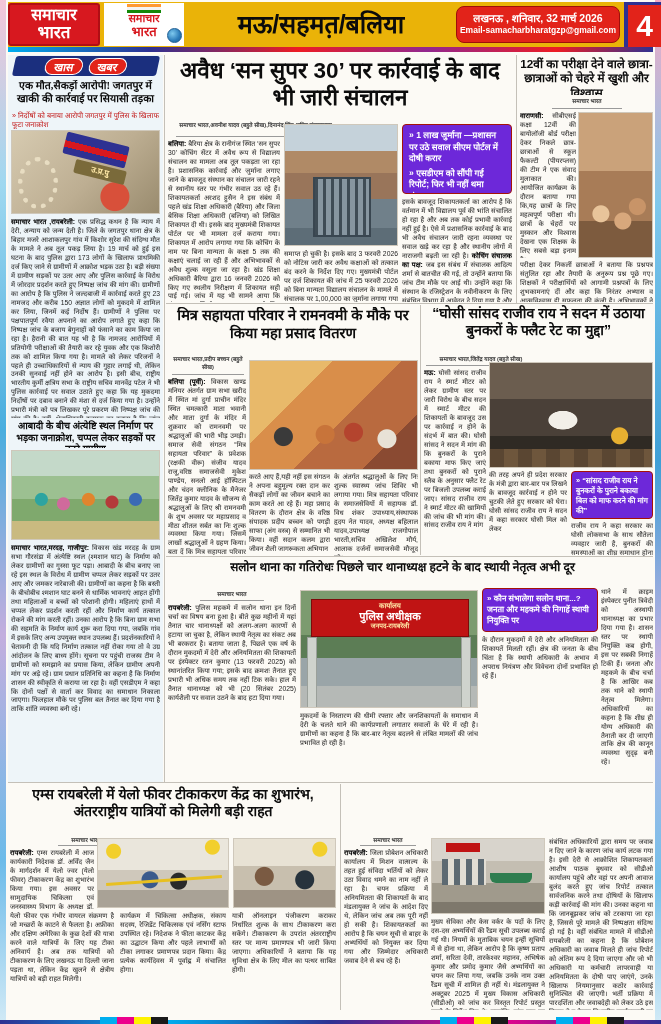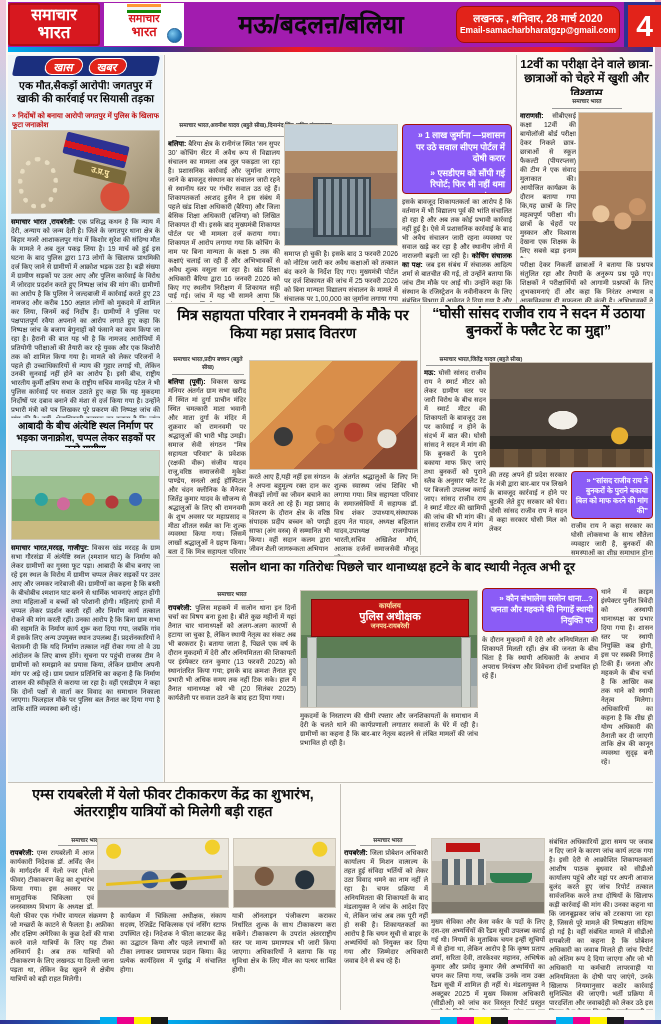--- a/index.html
+++ b/index.html
@@ -4,53 +4,53 @@
 <style>
   html,body{margin:0;padding:0;background:#e8e4dc;}
   .page{position:relative;width:661px;height:1024px;background:#fcfaf5;font-family:"Liberation Sans","DejaVu Sans",sans-serif;overflow:hidden;}
   .abs{position:absolute;box-sizing:border-box;}
   .bt{font-size:6.8px;line-height:1.32;text-align:justify;color:#1d1d1d;overflow:hidden;}
   .bt b{font-weight:700;color:#000;}
   .hl{font-weight:800;color:#0c0c0c;text-align:center;line-height:1.22;overflow:hidden;}
   .byline{font-size:5.8px;font-weight:700;color:#3c3c3c;text-align:center;border-bottom:1px solid #9a9a9a;padding-bottom:2px;overflow:hidden;}
   .vline{background:#c4c0b8;width:1px;}
   .hline{background:#c4c0b8;height:1px;}
-  .redbox{background:#8b5cf6;color:#fff;font-weight:700;border-radius:4px;text-align:right;overflow:hidden;border:1px solid #a51208;}
+  .redbox{background:#6d28d9;color:#fff;font-weight:700;border-radius:4px;text-align:left;overflow:hidden;border:1px solid #a51208;}
   .ph{overflow:hidden;border:1px solid #cfc8bb;}
   .cmyk span{display:inline-block;width:17px;height:8px;}
   .leftcol-bg{background:#eef5f9;}
-  .subhead-red{color:#c01414;font-weight:700;font-size:7.2px;line-height:1.3;overflow:hidden;}
+  .subhead-red{color:#c01414;font-weight:400;font-size:7.2px;line-height:1.3;overflow:hidden;}
 </style>
 </head>
 <body>
 
 <div class="page">
 
   <div class="abs" style="left:0;top:0;width:6px;height:1024px;background:linear-gradient(180deg,#f4c6d8,#9fd8f0 18%,#4aaede 42%,#c3aede 62%,#6cbbe9 84%,#d2eaf6);"></div>
   <div class="abs" style="left:655px;top:0;width:6px;height:1024px;background:linear-gradient(180deg,#f4a9c4,#7fc8ec 20%,#3f9fd6 45%,#c7b3e2 65%,#74c0ea 86%,#d2eaf6);"></div>
   <div class="abs" style="left:0;top:1020px;width:661px;height:4px;background:linear-gradient(90deg,#2e3192,#00aeef,#2e3192,#ec008c,#2e3192);"></div>
 
-  <div class="abs" style="left:8px;top:2px;width:645px;height:45px;background:#a21caf;">
+  <div class="abs" style="left:8px;top:2px;width:645px;height:45px;background:#eab308;">
     <div class="abs" style="left:0;top:1px;width:92px;height:43px;background:#d7181f;border:2px solid #b00e14;border-radius:3px;color:#fff;text-align:center;font-weight:800;line-height:1.05;padding-top:2px;">
       <div style="font-size:16px;">समाचार</div>
       <div style="font-size:17px;">भारत</div>
     </div>
     <div class="abs" style="left:96px;top:1px;width:80px;height:43px;background:#fff;text-align:center;">
       <div style="width:34px;height:9px;margin:1px auto 0;">
         <div style="height:3px;background:#ff9933;"></div>
           <div style="height:3px;background:#f3f3f3;"></div>
           <div style="height:3px;background:#138808;"></div>
       </div>
       <div style="color:#d7181f;font-weight:800;font-size:11px;line-height:1.05;">समाचार</div>
       <div style="color:#d7181f;font-weight:800;font-size:13px;line-height:1.05;">भारत</div>
       <div style="position:absolute;right:2px;bottom:3px;width:13px;height:13px;border-radius:50%;background:radial-gradient(circle at 35% 35%,#7ec9ee,#2b7bb9 60%,#1c5e94);border:1px solid #1c5e94;"></div>
     </div>
-    <div class="abs" style="left:180px;top:6px;width:266px;height:38px;font-size:25px;font-weight:800;color:#0b0b0b;text-align:center;line-height:1.3;">मऊ/बदलऩ/बलिया</div>
+    <div class="abs" style="left:180px;top:6px;width:266px;height:38px;font-size:25px;font-weight:800;color:#0b0b0b;text-align:center;line-height:1.3;">मऊ/सहमत़/बलिया</div>
     <div class="abs" style="left:448px;top:4px;width:164px;height:37px;background:#e2231a;border:1px solid #9e0f0a;border-radius:8px;color:#fff;text-align:center;padding-top:4px;">
-      <div style="font-size:10.5px;font-weight:800;">लखनऊ , शनिवार, 28 मार्च 2020</div>
+      <div style="font-size:10.5px;font-weight:800;">लखनऊ , शनिवार, 32 मार्च 2026</div>
       <div style="font-size:8.5px;font-weight:700;">Email-samacharbharatgzp@gmail.com</div>
     </div>
     <div class="abs" style="left:616px;top:0;width:37px;height:45px;background:#e2231a;border-left:4px solid #2e3192;border-top:3px solid #2e3192;color:#fff;font-size:30px;font-weight:800;text-align:center;line-height:42px;">
       <span>4</span>
     </div>
   </div>
   <div class="abs" style="left:8px;top:47px;width:645px;height:5px;background:linear-gradient(90deg,#00aeef,#2e3192 22%,#ed1c24 45%,#92278f 65%,#ed1c24 85%,#2e3192);"></div>
 
   <div class="abs leftcol-bg" style="left:8px;top:55px;width:155px;height:727px;"></div>
   <div class="abs" style="left:14px;top:56px;width:144px;height:20px;background:#1b2f7e;transform:skewX(-12deg);border-radius:3px;display:flex;align-items:center;justify-content:center;gap:6px;">
@@ -69,20 +69,21 @@
     <span>एक प्रसिद्ध कथन है कि न्याय में देरी, अन्याय को जन्म देती है। जिले के जगतपुर थाना क्षेत्र के बिहार मजरे आशाकलपुर गांव में किशोर सुरेश की संदिग्ध मौत के मामले ने अब तूल पकड़ लिया है। 19 मार्च को हुई इस घटना के बाद पुलिस द्वारा 173 लोगों के खिलाफ प्राथमिकी दर्ज किए जाने से ग्रामीणों में आक्रोश भड़क उठा है। बड़ी संख्या में ग्रामीण सड़कों पर उतर आए और पुलिस कार्रवाई के विरोध में जोरदार प्रदर्शन करते हुए निष्पक्ष जांच की मांग की। ग्रामीणों का आरोप है कि पुलिस ने जल्दबाजी में कार्रवाई करते हुए 23 नामजद और करीब 150 अज्ञात लोगों को मुकदमे में शामिल कर लिया, जिनमें कई निर्दोष हैं। ग्रामीणों ने पुलिस पर पक्षपातपूर्ण रवैया अपनाने का आरोप लगाते हुए कहा कि निष्पक्ष जांच के बजाय बेगुनाहों को फंसाने का काम किया जा रहा है। हैरानी की बात यह भी है कि नामजद आरोपियों में प्रतियोगी परीक्षाओं की तैयारी कर रहे युवक और एक किशोरी तक को शामिल किया गया है। मामले को लेकर परिजनों ने पहले ही उच्चाधिकारियों से न्याय की गुहार लगाई थी, लेकिन उनकी सुनवाई नहीं होने का आरोप है। इसी बीच, राष्ट्रीय भारतीय कुर्मी क्षत्रिय सभा के राष्ट्रीय सचिव मानवेंद्र पटेल ने भी पुलिस कार्रवाई पर सवाल उठाते हुए कहा कि यह मुकदमा निर्दोषों पर दबाव बनाने की मंशा से दर्ज किया गया है। उन्होंने प्रभारी मंत्री को पत्र लिखकर पूरे प्रकरण की निष्पक्ष जांच की मांग की है। वहीं, क्षेत्राधिकारी डलमऊ का कहना है कि जांच प्रक्रिया जारी है, किसी भी निर्दोष के खिलाफ कार्रवाई नहीं की जाएगी। उन्होंने भरोसा दिलाया कि साक्ष्यों के आधार पर ही अग्रिम कार्रवाई सुनिश्चित की जाएगी। गांव में तनावपूर्ण स्थिति बनी हुई है और लोग न्याय की उम्मीद में प्रशासन की ओर टकटकी लगाए हुए हैं।</span>
   </div>
   <div class="abs hl" style="left:11px;top:420px;width:149px;height:28px;font-size:9.6px;">आबादी के बीच अंत्येष्टि स्थल निर्माण पर भड़का जनाक्रोश, चप्पल लेकर सड़कों पर उतरे ग्रामीण</div>
   <div class="abs ph" style="left:11px;top:450px;width:149px;height:90px;background:radial-gradient(circle at 20% 55%,#2da4a0 0 6px,transparent 7px),radial-gradient(circle at 35% 60%,#d06a9c 0 6px,transparent 7px),radial-gradient(circle at 52% 55%,#e0852e 0 6px,transparent 7px),radial-gradient(circle at 68% 58%,#b43a3a 0 6px,transparent 7px),radial-gradient(circle at 84% 55%,#3a6ab4 0 6px,transparent 7px),linear-gradient(180deg,#c4d9c9 0 28%,#9cc091 28% 55%,#7fa96d 55% 80%,#c9ba80 80%);"></div>
   <div class="abs bt" style="left:11px;top:544px;width:149px;height:234px;">
     <b>समाचार भारत,मरदह, गाजीपुर:</b>
     <span>विकास खंड मरदह के ग्राम सभा गौरसंडा में अंत्येष्टि स्थल (श्मशान घाट) के निर्माण को लेकर ग्रामीणों का गुस्सा फूट पड़ा। आबादी के बीच बनाए जा रहे इस स्थल के विरोध में ग्रामीण चप्पल लेकर सड़कों पर उतर आए और जमकर नारेबाजी की। ग्रामीणों का कहना है कि बस्ती के बीचोबीच श्मशान घाट बनने से धार्मिक भावनाएं आहत होंगी तथा महिलाओं व बच्चों को परेशानी होगी। महिलाएं हाथों में चप्पल लेकर प्रदर्शन करती रहीं और निर्माण कार्य तत्काल रोकने की मांग करती रहीं। उनका आरोप है कि बिना ग्राम सभा की सहमति के निर्माण कार्य शुरू करा दिया गया, जबकि गांव में इसके लिए अन्य उपयुक्त स्थान उपलब्ध हैं। प्रदर्शनकारियों ने चेतावनी दी कि यदि निर्माण तत्काल नहीं रोका गया तो वे उग्र आंदोलन के लिए बाध्य होंगे। सूचना पर पहुंची राजस्व टीम ने ग्रामीणों को समझाने का प्रयास किया, लेकिन ग्रामीण अपनी मांग पर अड़े रहे। ग्राम प्रधान प्रतिनिधि का कहना है कि निर्माण शासन की स्वीकृति से कराया जा रहा है। वहीं एसडीएम ने कहा कि दोनों पक्षों से वार्ता कर विवाद का समाधान निकाला जाएगा। फिलहाल मौके पर पुलिस बल तैनात कर दिया गया है ताकि शांति व्यवस्था बनी रहे।</span>
   </div>
   <div class="abs vline" style="left:164px;top:55px;height:727px;"></div>
 
+  <div class="abs hl" style="left:168px;top:57px;width:344px;height:62px;font-size:22.5px;">अवैध ‘सन सुपर 30’ पर कार्रवाई के बाद भी जारी संचालन</div>
   <div class="abs byline" style="left:176px;top:121px;width:160px;height:16px;">समाचार भारत,अवनीश यादव (बहुते सीख),दिनानंद सिंह (ट्विन संवाददाता)</div>
   <div class="abs bt" style="left:168px;top:140px;width:112px;height:162px;">
     <b>बलिया:</b>
     <span>बैरिया क्षेत्र के रानीगंज स्थित ‘सन सुपर 30’ कोचिंग सेंटर में अवैध रूप से विद्यालय संचालन का मामला अब तूल पकड़ता जा रहा है। प्रशासनिक कार्रवाई और जुर्माना लगाए जाने के बावजूद संस्थान का संचालन जारी रहने से स्थानीय स्तर पर गंभीर सवाल उठ रहे हैं। शिकायतकर्ता अरशद हुसैन ने इस संबंध में पहले खंड शिक्षा अधिकारी (बैरिया) और जिला बेसिक शिक्षा अधिकारी (बलिया) को लिखित शिकायत दी थी। इसके बाद मुख्यमंत्री शिकायत पोर्टल पर भी मामला दर्ज कराया गया। शिकायत में आरोप लगाया गया कि कोचिंग के नाम पर बिना मान्यता के कक्षा 5 तक की कक्षाएं चलाई जा रही हैं और अभिभावकों से अवैध शुल्क वसूला जा रहा है। खंड शिक्षा अधिकारी बैरिया द्वारा 16 जनवरी 2026 को किए गए स्थलीय निरीक्षण में शिकायत सही पाई गई। जांच में यह भी सामने आया कि संस्थान का रजिस्ट्रेशन सत्र 2022-23 के लिए ही वैध था, जिसकी वैधता</span>
   </div>
   <div class="abs ph" style="left:284px;top:124px;width:114px;height:122px;background:linear-gradient(180deg,#c5d2da 0 22%,#b08a66 22% 40%,#99755a 40% 62%,#70808a 62% 86%,#5d6d77 86%);">
     <div class="abs" style="left:28px;top:52px;width:58px;height:60px;background:repeating-linear-gradient(90deg,#3f4c55 0 3px,#8796a0 3px 8px);border:2px solid #394650;"></div>
   </div>
   <div class="abs bt" style="left:284px;top:250px;width:114px;height:52px;">
     <span>समाप्त हो चुकी है। इसके बाद 3 फरवरी 2026 को नोटिस जारी कर अवैध कक्षाओं को तत्काल बंद करने के निर्देश दिए गए। मुख्यमंत्री पोर्टल पर दर्ज शिकायत की जांच में 25 फरवरी 2026 को बिना मान्यता विद्यालय संचालन के मामले में संचालक पर 1,00,000 का जुर्माना लगाया गया तथा जुर्माना अदा न करने पर प्रतिदिन 10,000 अतिरिक्त दंड का प्रावधान किया गया। इसी क्रम में खंड शिक्षा अधिकारी कुमार ने पूरी जांच रिपोर्ट एसडीएम को सौंपते हुए अवैध रूप से संचालित गतिविधियों पर विधिक कार्रवाई की संस्तुति की।</span>

